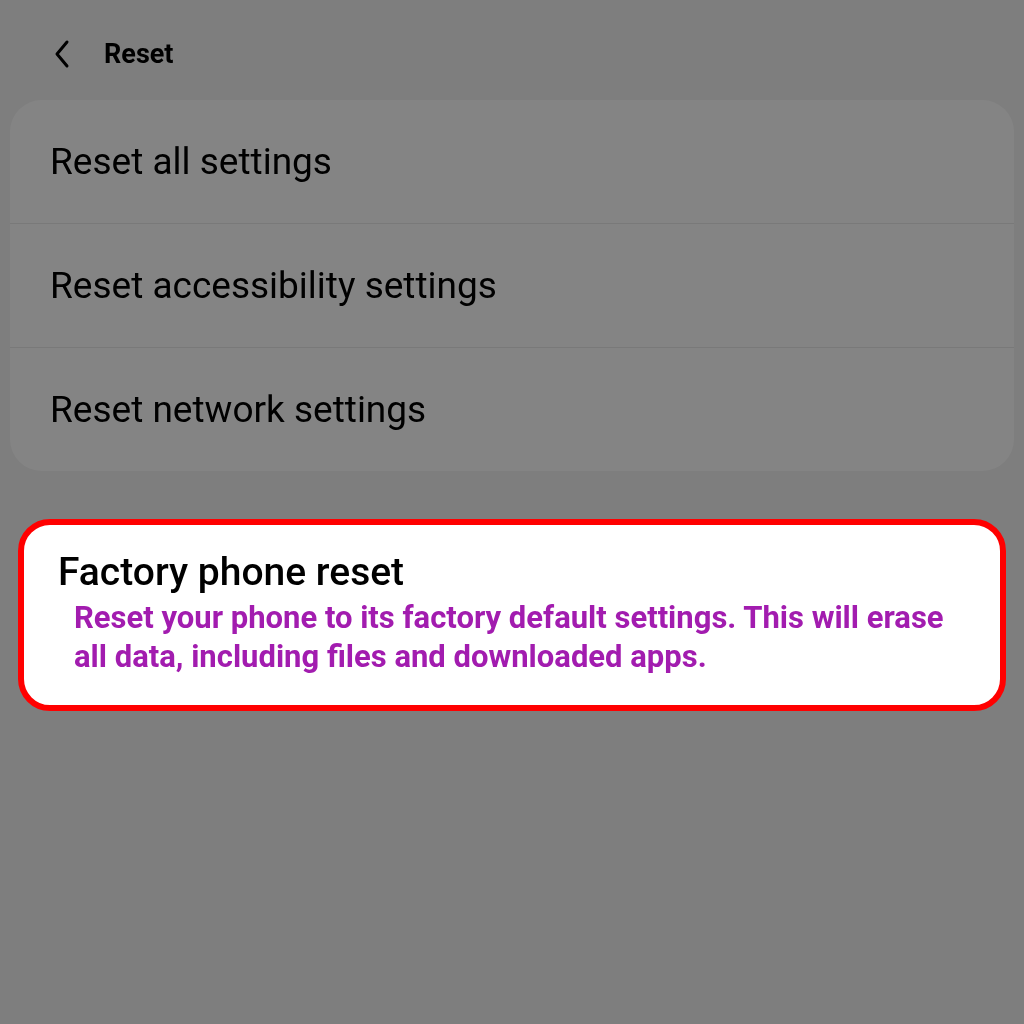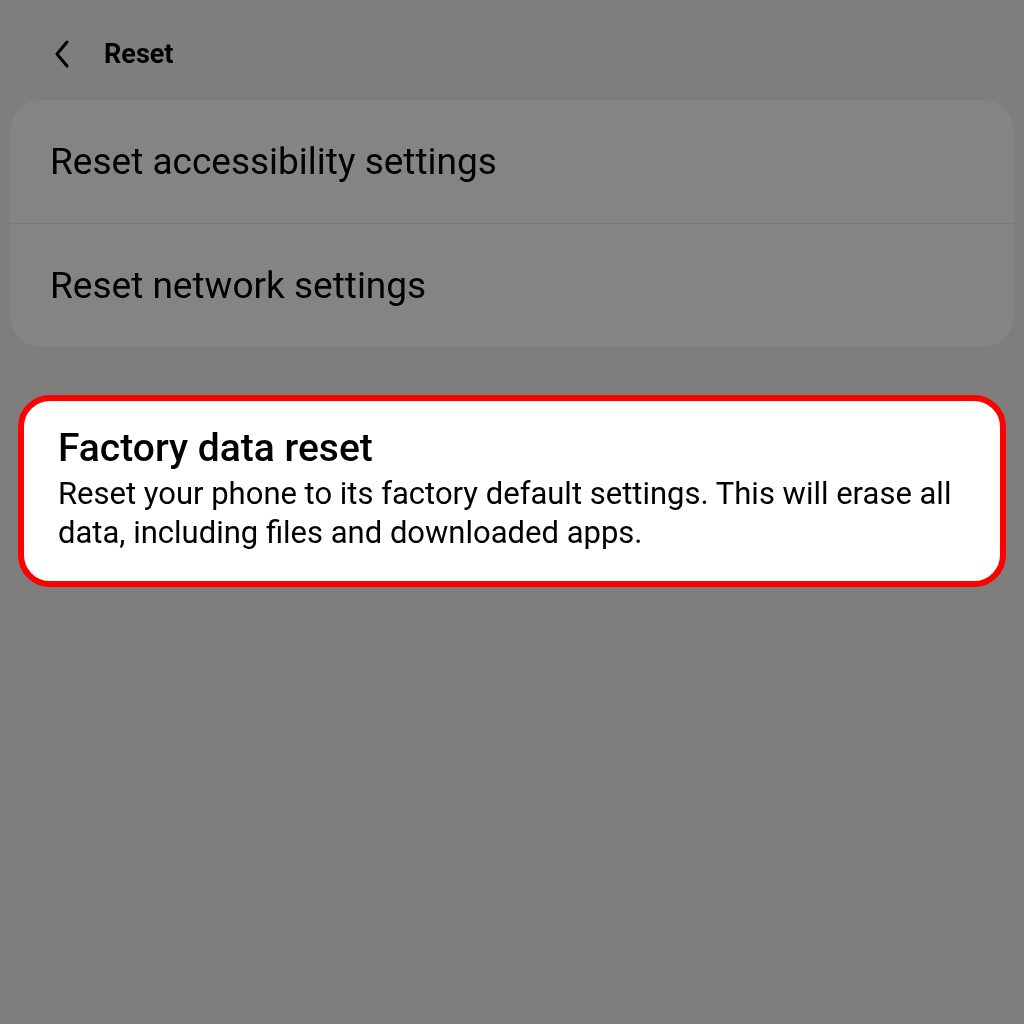--- a/index.html
+++ b/index.html
@@ -80,23 +80,24 @@
     
     .highlighted-title {
       font-size: 39px;
       font-weight: 500;
       color: #000;
       margin-bottom: 4px;
     }
     
     .highlighted-description {
       font-size: 31px;
-      font-weight: 400;
-      color: #000000;
+      font-weight: 700;
+      color: #a21caf;
       line-height: 1.25;
+      margin-left: 16px;
     }
     
     .dim-overlay {
       position: absolute;
       top: 0;
       left: 0;
       width: 100%;
       height: 100%;
       background-color: rgba(0, 0, 0, 0.48);
       pointer-events: none;
@@ -110,25 +111,28 @@
   <div class="back-icon">
     <svg viewBox="0 0 18 30" fill="none" stroke="#000" stroke-width="3" stroke-linecap="round" stroke-linejoin="round">
       <polyline points="14,3 4,15 14,27"></polyline>
     </svg>
   </div>
   <h1 class="page-title">Reset</h1>
 </div>
 
 <div class="card-group">
   <div class="list-item">
+    <div class="list-item-title">Reset all settings</div>
+  </div>
+  <div class="list-item">
     <div class="list-item-title">Reset accessibility settings</div>
   </div>
   <div class="list-item">
     <div class="list-item-title">Reset network settings</div>
   </div>
 </div>
 
 <div class="dim-overlay"></div>
 
 <div class="highlighted-card">
-  <div class="highlighted-title">Factory data reset</div>
+  <div class="highlighted-title">Factory phone reset</div>
   <div class="highlighted-description">Reset your phone to its factory default settings. This will erase all data, including files and downloaded apps.</div>
 </div>
 
 </body></html>

